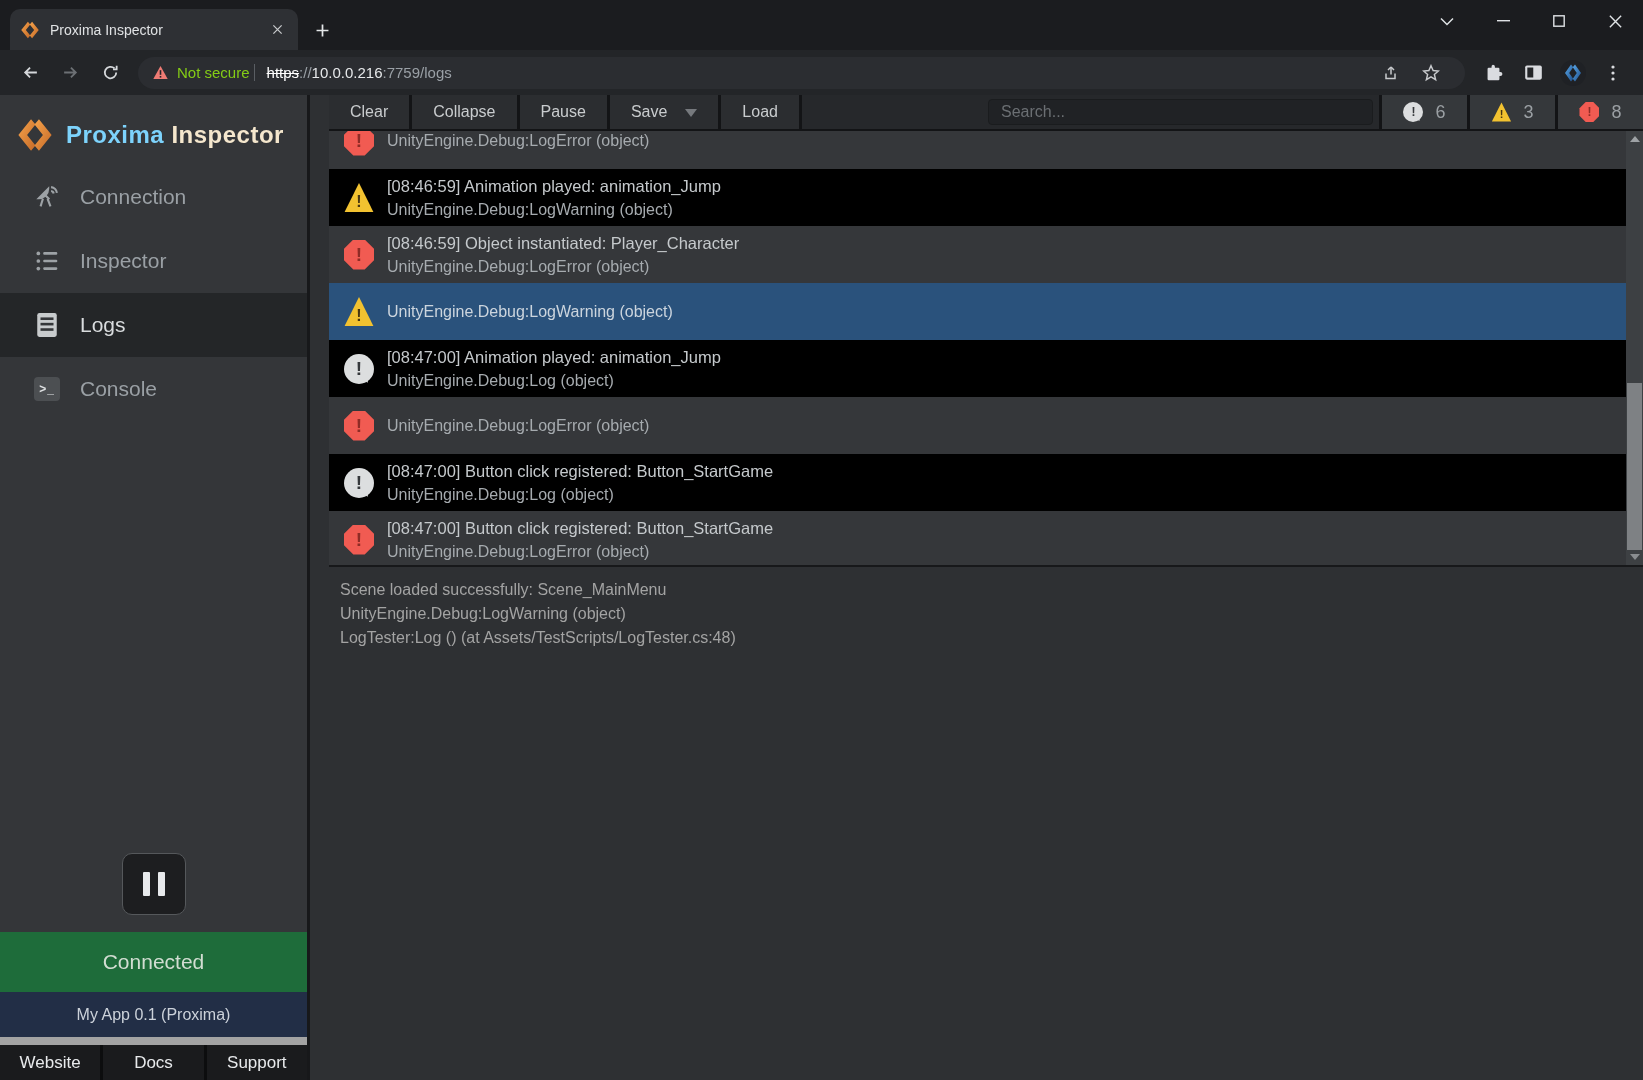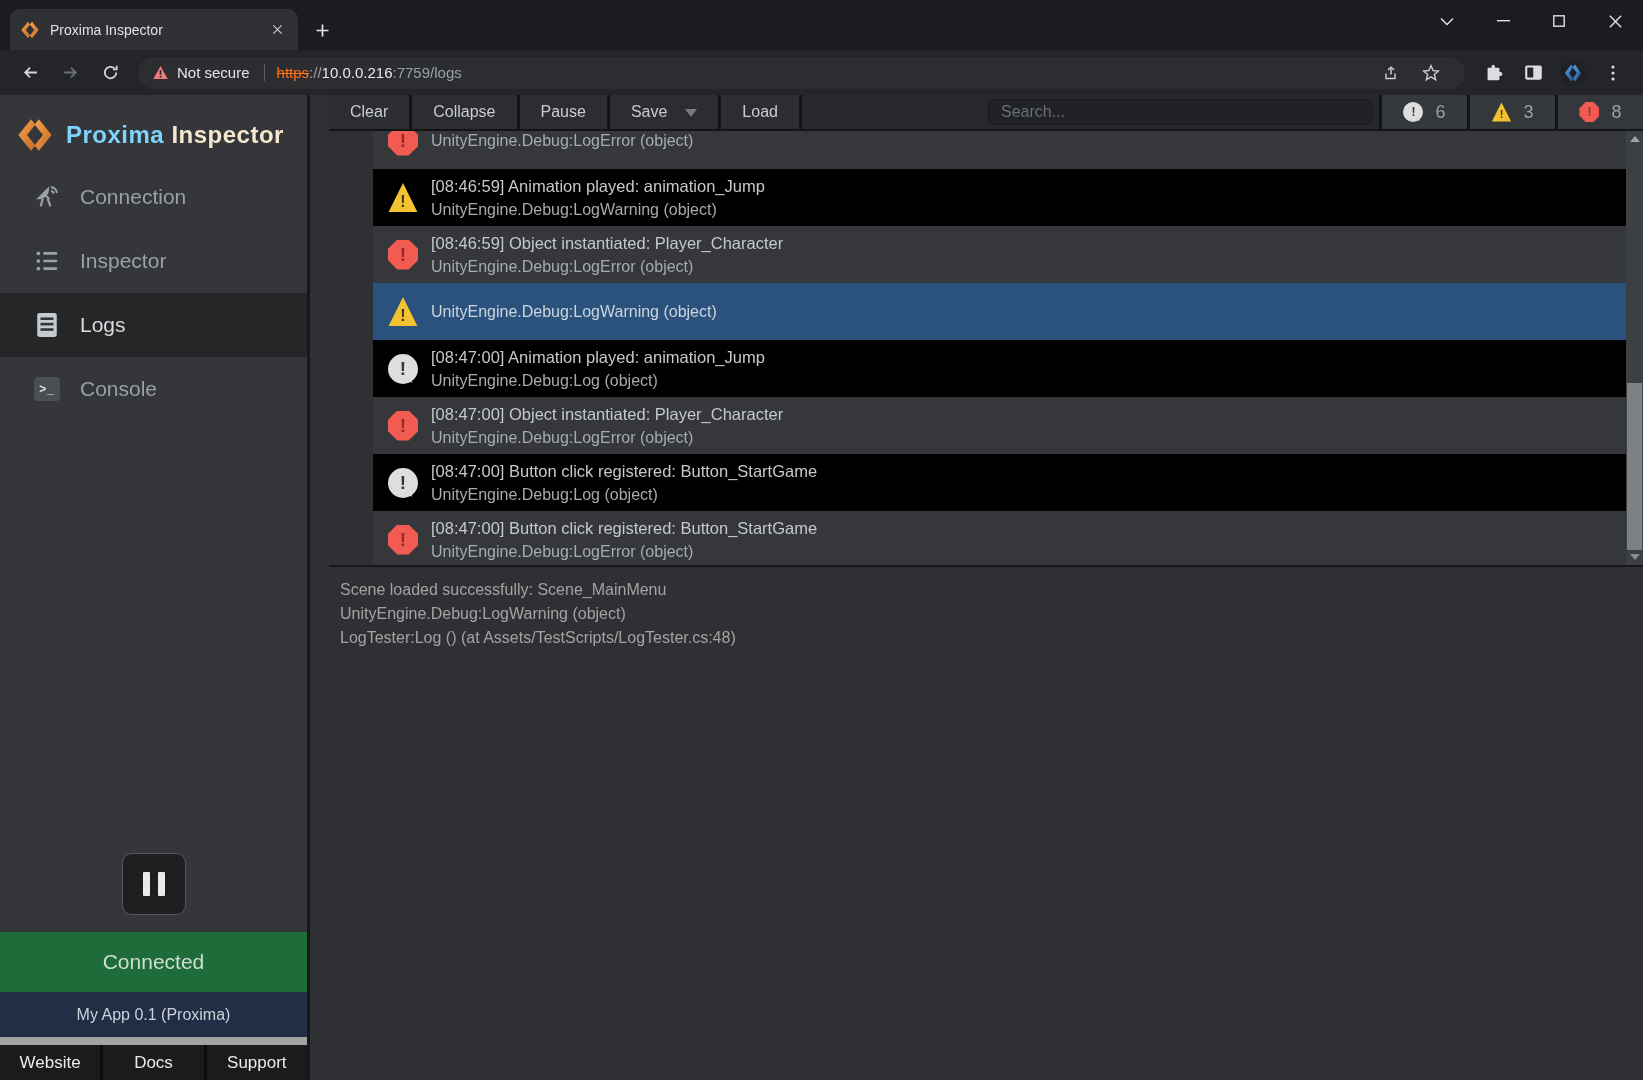--- a/index.html
+++ b/index.html
@@ -14,24 +14,24 @@
   .iconbtn { display:flex; align-items:center; justify-content:center; }
   .tab-close { width:22px; height:22px; border-radius:50%; }
   .newtab { position:absolute; left:308px; top:16px; width:28px; height:28px; border-radius:50%; }
   .wincontrols { position:absolute; right:0; top:0; height:42px; display:flex; }
   .winbtn { width:56px; height:42px; display:flex; align-items:center; justify-content:center; }
 
   .navrow { height:45px; background:#232528; display:flex; align-items:center; padding:0 10px; }
   .navbtn { width:40px; height:36px; display:flex; align-items:center; justify-content:center; }
   .omnibox { flex:1; height:32px; background:#2b2d31; border-radius:16px; margin:0 8px;
              display:flex; align-items:center; padding:0 14px; }
-  .ns-label { color:#e5e5e5; font-size:15px; margin:0 14px 0 8px; }
+  .ns-label { color:#84cc16; font-size:15px; margin:0 4px 0 8px; }
   .divider { width:1px; height:17px; background:#5a5e63; margin-right:12px; }
   .url { font-size:15px; white-space:nowrap; }
-  .url .scheme { color:#f97316; text-decoration:line-through; }
+  .url .scheme { color:#ffffff; text-decoration:line-through; }
   .url .sep, .url .tail { color:#9aa0a6; }
   .url .host { color:#e6e8ea; }
   .omni-spacer { flex:1; }
 
   
   .app { display:flex; height:985px; }
   .sidebar { width:310px; background:#343639; border-right:3px solid #17181a; display:flex; flex-direction:column; }
   .logo { display:flex; align-items:center; gap:12px; padding:18px 0 0 16px; height:62px; }
   .logo-text { font-size:24px; font-weight:bold; letter-spacing:.5px; }
   .logo-text .p1 { color:#7dd3fc; }
@@ -60,21 +60,21 @@
   .bar-rest { flex:1; display:flex; align-items:center; justify-content:flex-end; background:#26282b; }
   .search { width:385px; height:26px; background:#202225; border:1px solid #1a1c1e; border-radius:4px;
             color:#c6c9cc; font-size:16px; padding:0 12px; outline:none; margin-right:6px; font-family:"Liberation Sans",sans-serif;}
   .search::placeholder { color:#6b6f73; }
   .filter { width:88px; border-left:3px solid #131416; background:#35383b; display:flex; align-items:center; justify-content:center; gap:12px; }
   .filter .cnt { color:#9ba0a4; font-size:18px; }
 
   
   .list-wrap { position:relative; height:434px; overflow:hidden; }
   .rows { margin-top:-19px; }
-  .row { height:57px; display:flex; align-items:center; gap:13px; padding-left:15px;margin-left:44px; }
+  .row { height:57px; display:flex; align-items:center; gap:13px; padding-left:15px; }
   .row.light { background:#35373a; }
   .row.dark  { background:#000000; }
   .row.sel   { background:#2a527c; }
   .rowtext { line-height:23px; }
   .msg   { font-size:16.5px; color:#c5c9cc; white-space:nowrap; }
   .stack { font-size:16px;   color:#a6abaf; white-space:nowrap; }
   .sel .msg { color:#eef2f5; } .sel .stack { color:#ccd5de; }
 
   .lvl { position:relative; width:30px; height:30px; flex:none; display:flex; align-items:center; justify-content:center; }
   .lvl::before { content:''; position:absolute; inset:0; }
@@ -402,21 +402,20 @@
               <div class="rowtext">
                 <div class="msg">[08:47:00] Animation played: animation_Jump</div>
                 <div class="stack">UnityEngine.Debug:Log (object)</div>
               </div>
             </div>
             <div class="row light">
               <span class="lvl error">
                 <span class="bang"></span>
               </span>
               <div class="rowtext">
-                <div class="msg">[08:47:00] Object instantiated: Player_Character</div>
                 <div class="stack">UnityEngine.Debug:LogError (object)</div>
               </div>
             </div>
             <div class="row dark">
               <span class="lvl info">
                 <span class="bang"></span>
               </span>
               <div class="rowtext">
                 <div class="msg">[08:47:00] Button click registered: Button_StartGame</div>
                 <div class="stack">UnityEngine.Debug:Log (object)</div>

